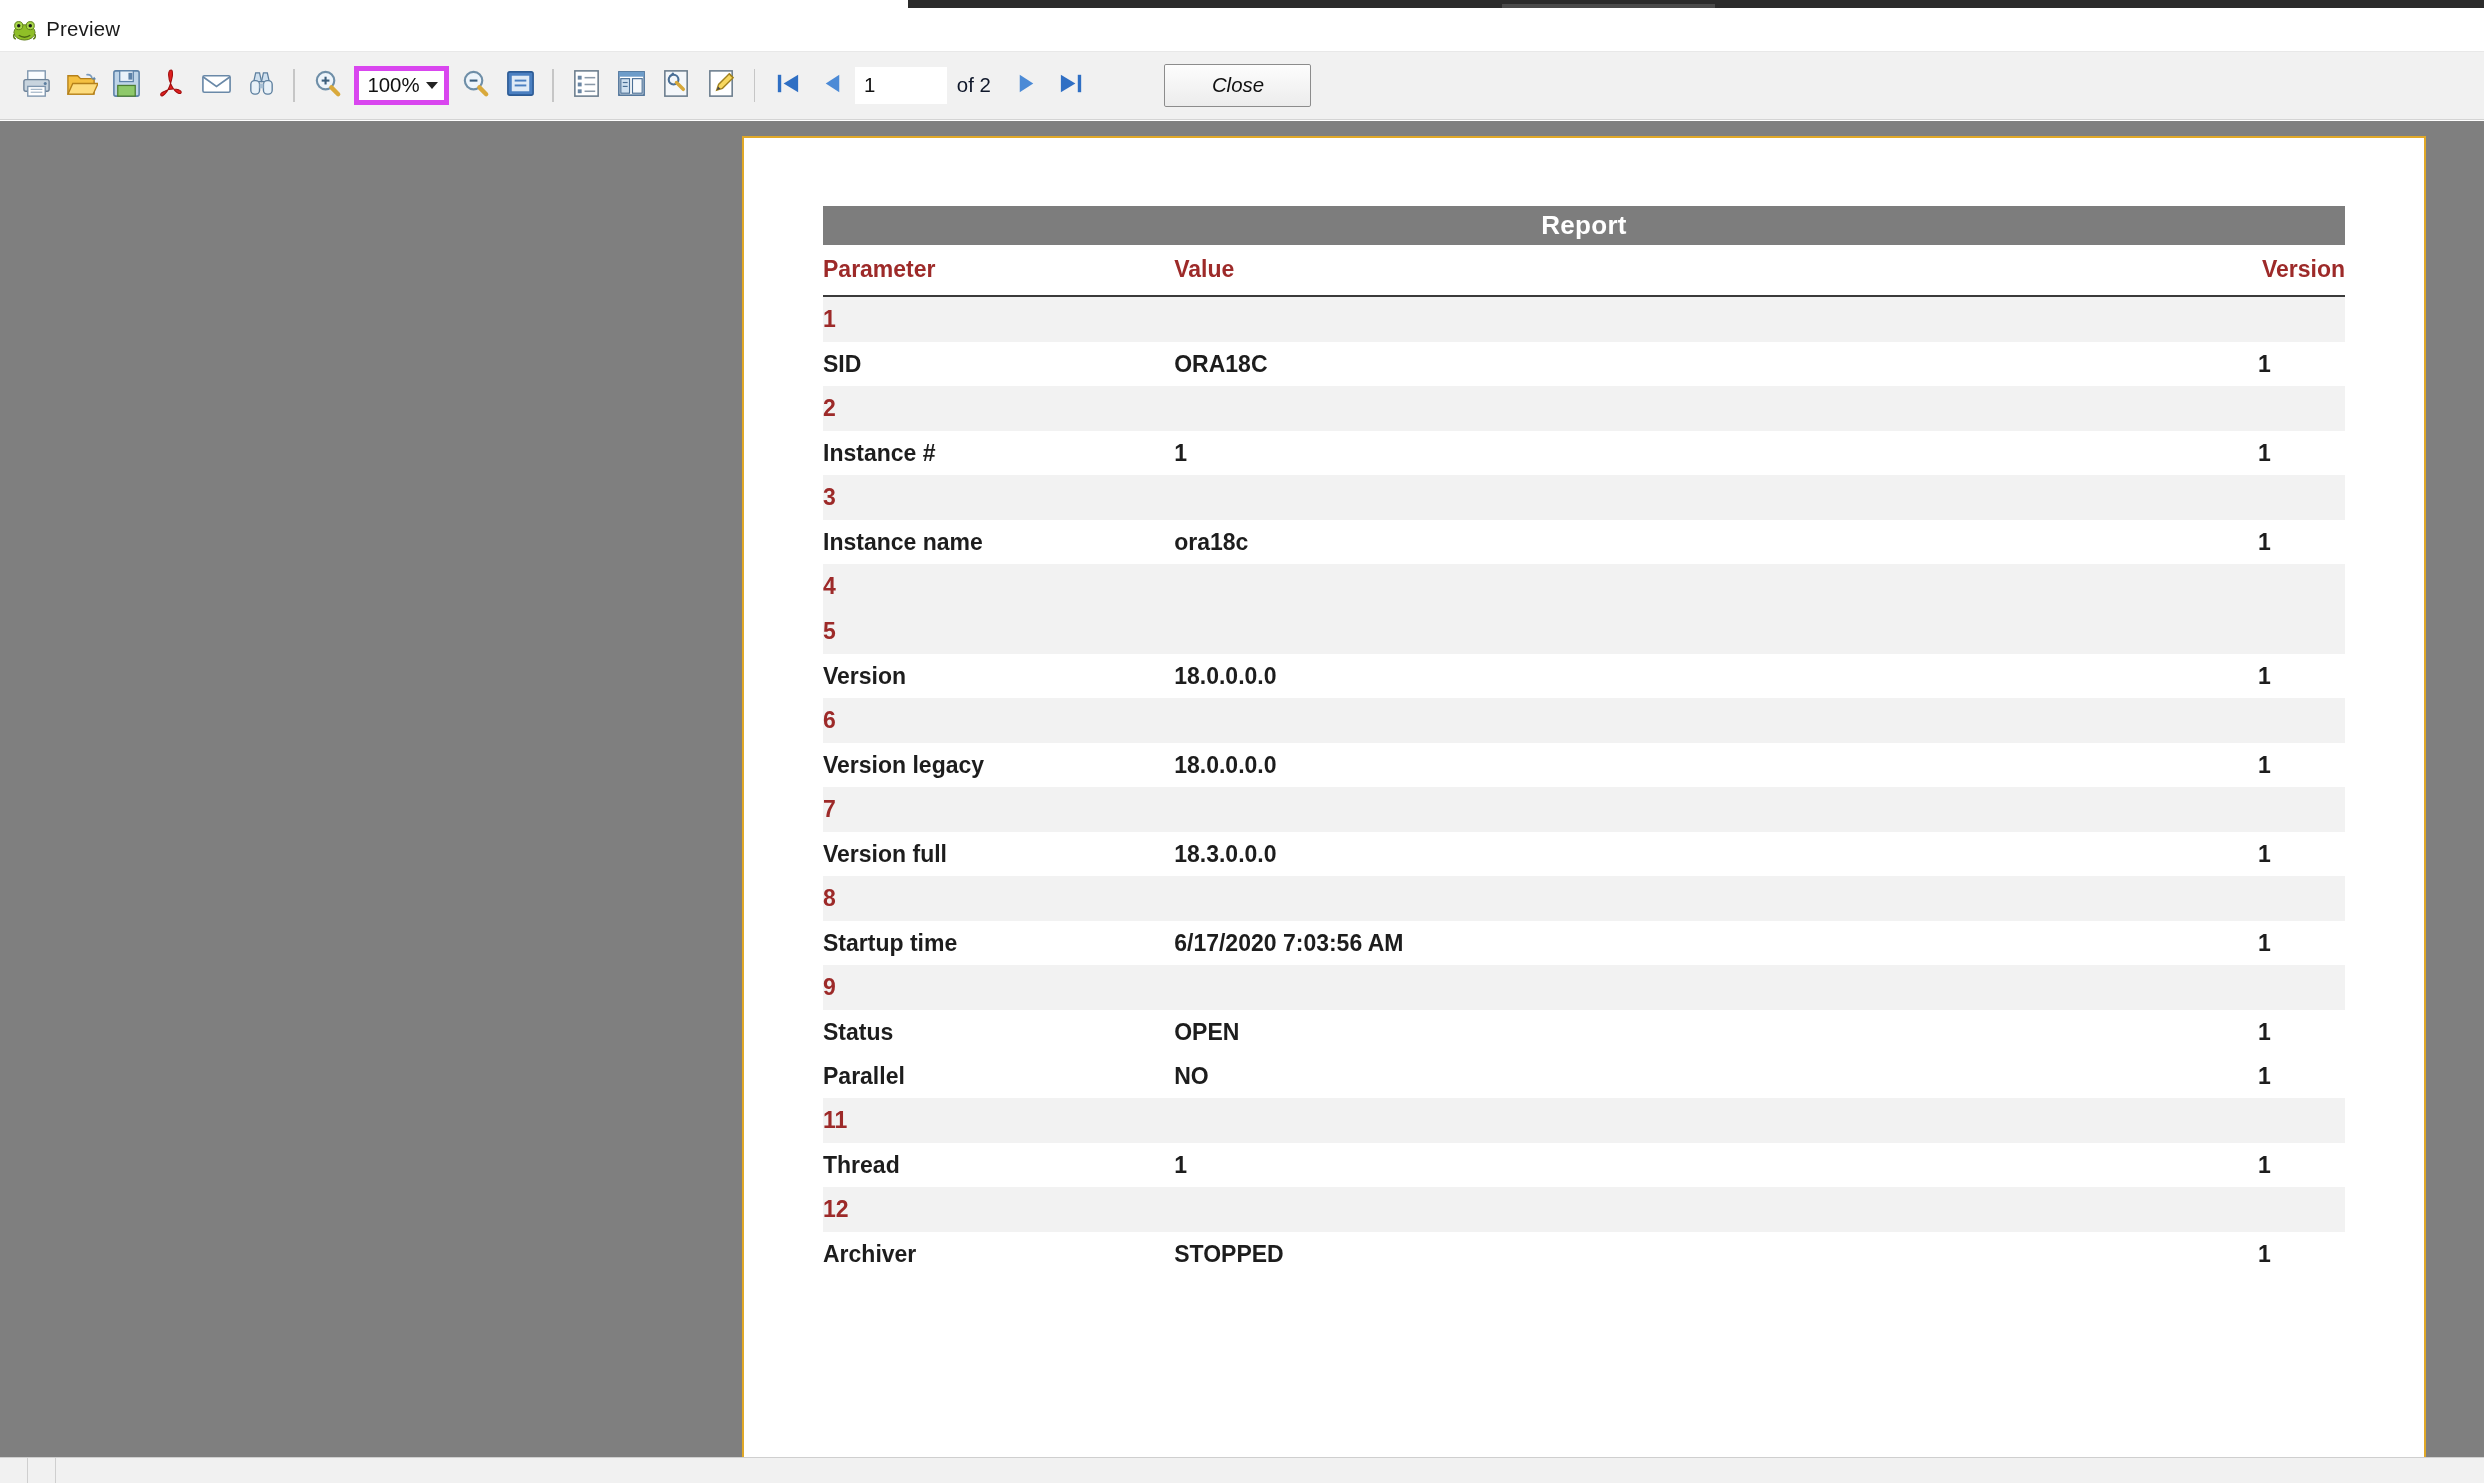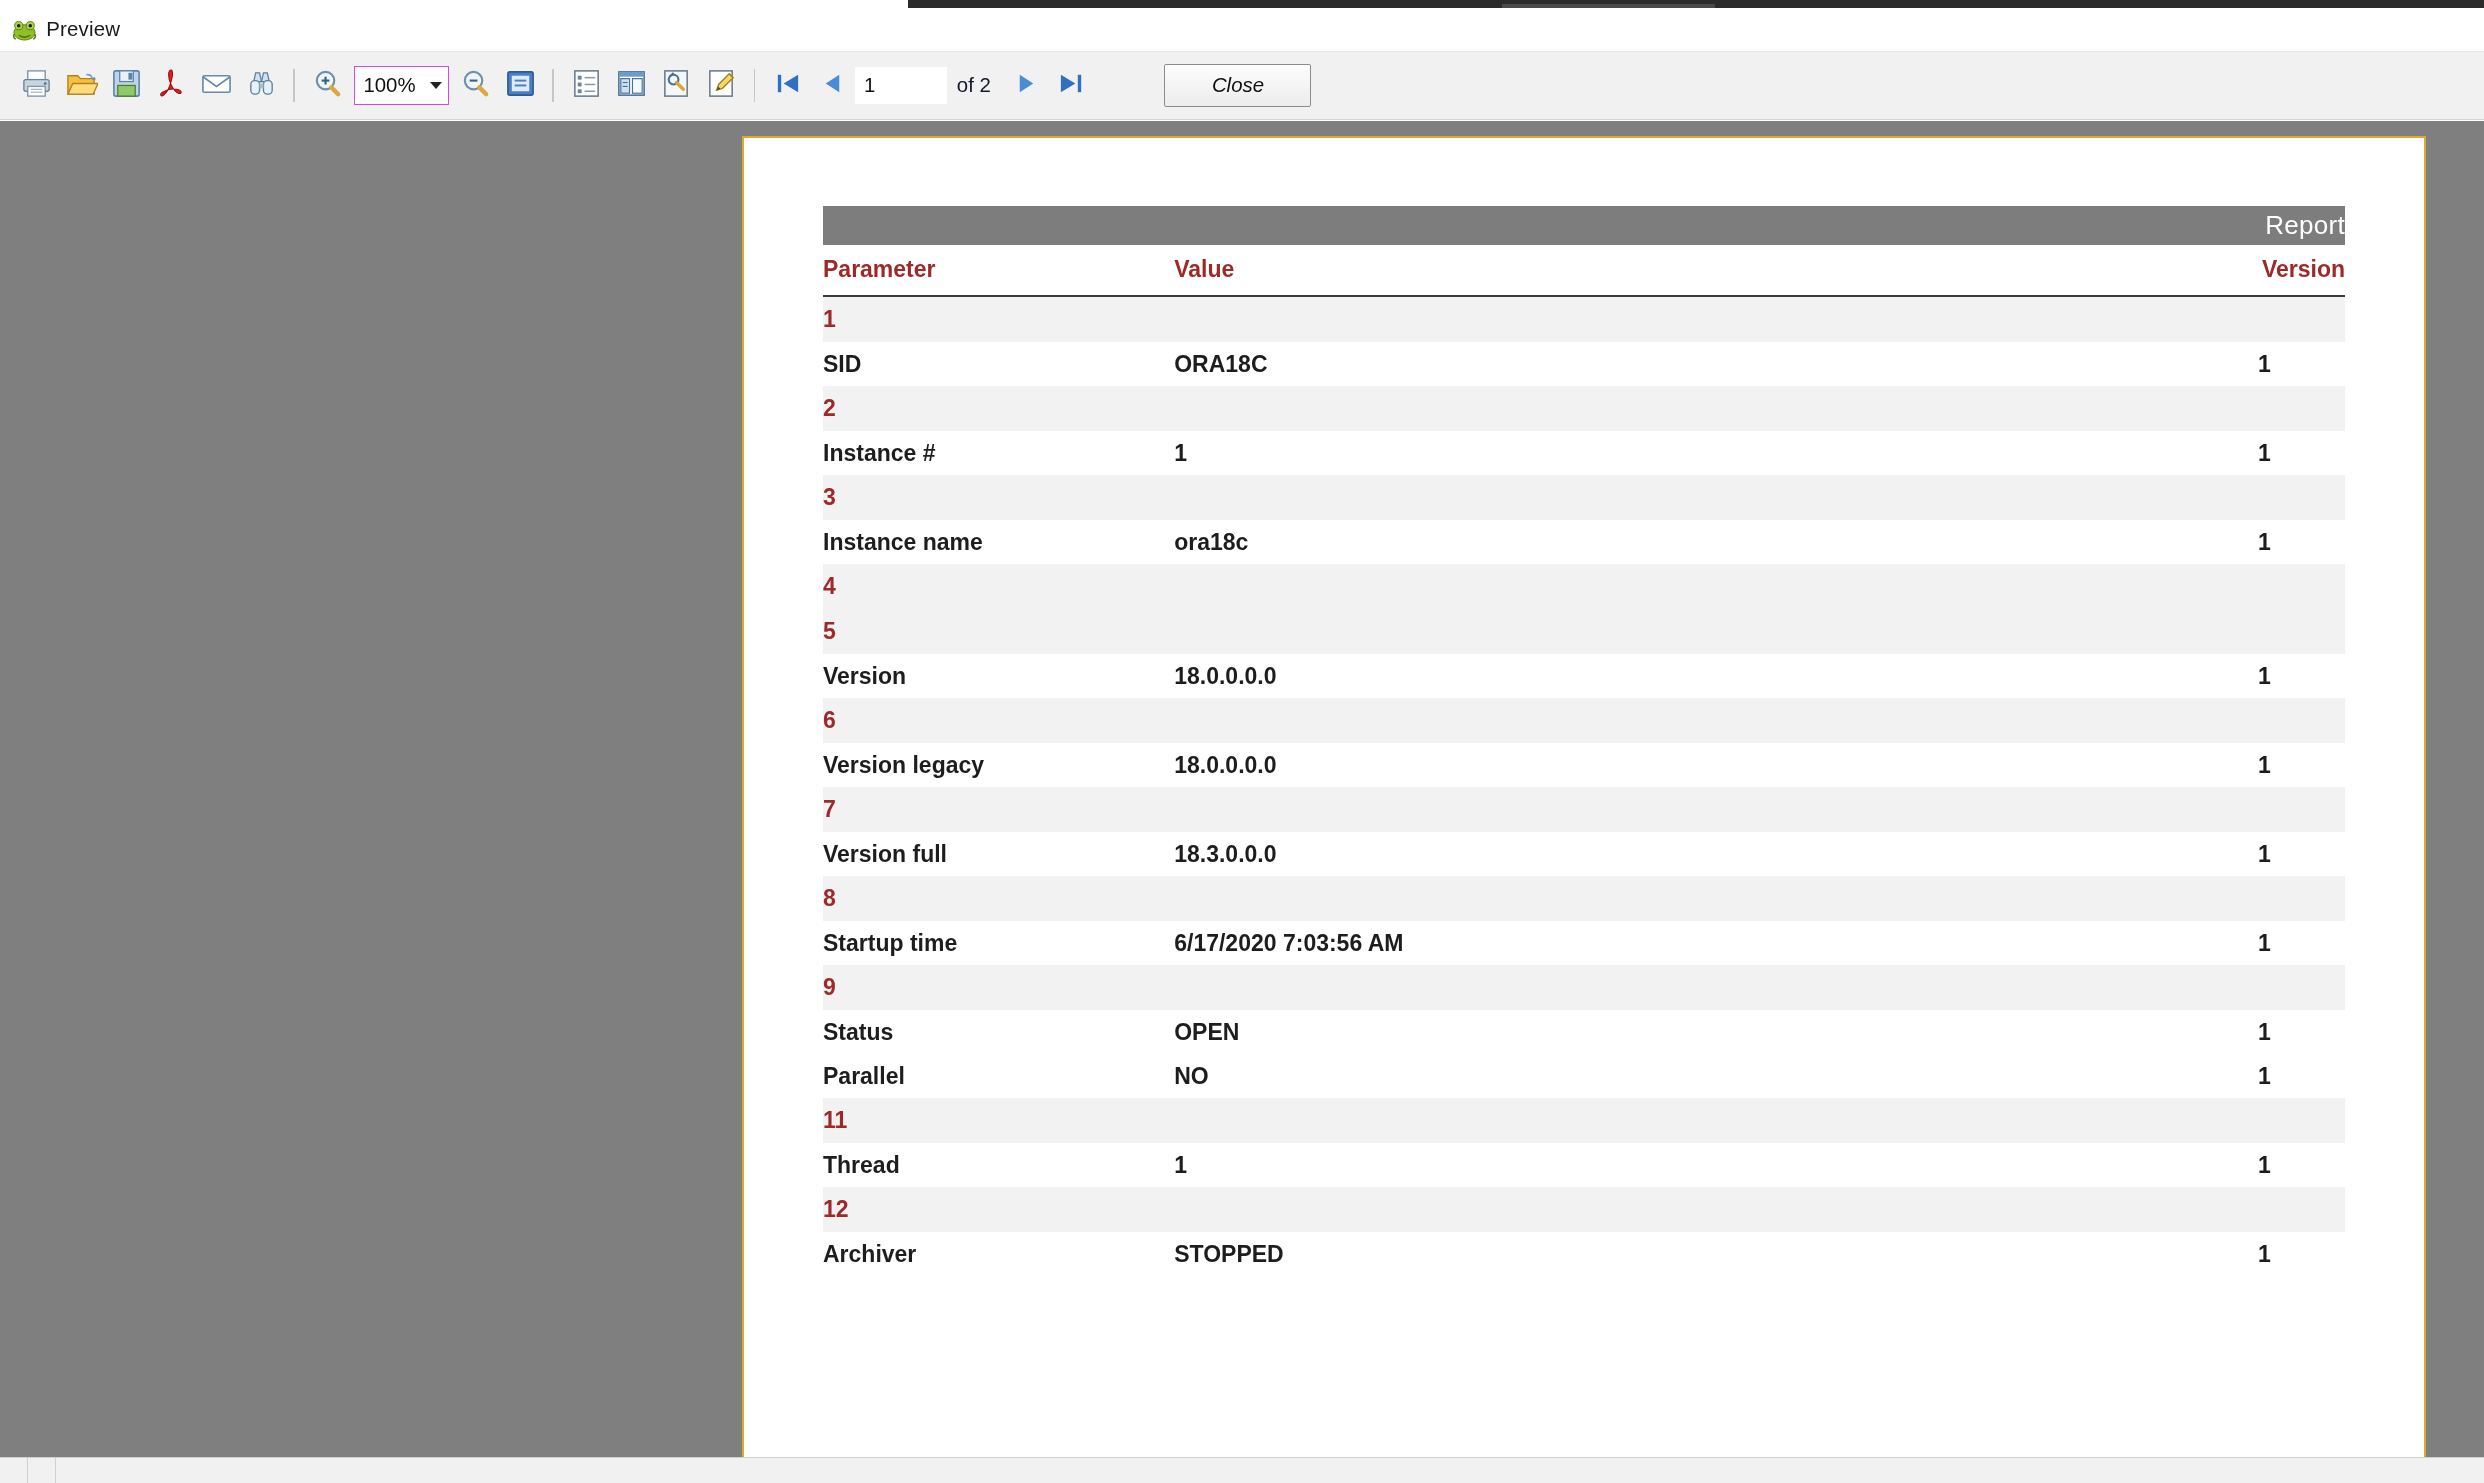--- a/index.html
+++ b/index.html
@@ -89,21 +89,21 @@
   .tb-sep {
     width: 1.9px; height: 33px;
     background: #c6c6c6;
     margin: 0 9.7px;
     flex: none;
   }
   .zoom-combo {
     height: 39px;
     width: 95px;
     background: #ffffff;
-    border: 1px solid #d946ef;
+    border: 5px solid #d946ef;
     display: flex;
     align-items: center;
     justify-content: space-between;
     padding: 0 5.8px 0 8.7px;
     margin: 0 3.9px;
     flex: none;
     font-size: 20.4px;
     color: #111;
   }
   .zoom-combo .caret {
@@ -178,24 +178,24 @@
     vertical-align: middle;
   }
   .col-param  { width: 351px; }
   .col-value  { width: 1009px; }
   .col-rownum { width: 161px; }
 
   
   .title-band td {
     background: #7d7d7d;
     height: 39px;
-    text-align: right;
+    text-align: center;
     color: #ffffff;
     font-size: 26px;
-    font-weight: normal;
+    font-weight: bold;
     letter-spacing: 0.3px;
   }
 
   
   .col-header td {
     height: 50px;
     color: #9d2a29;
     font-size: 23px;
     font-weight: bold;
     padding-left: 5.8px;

